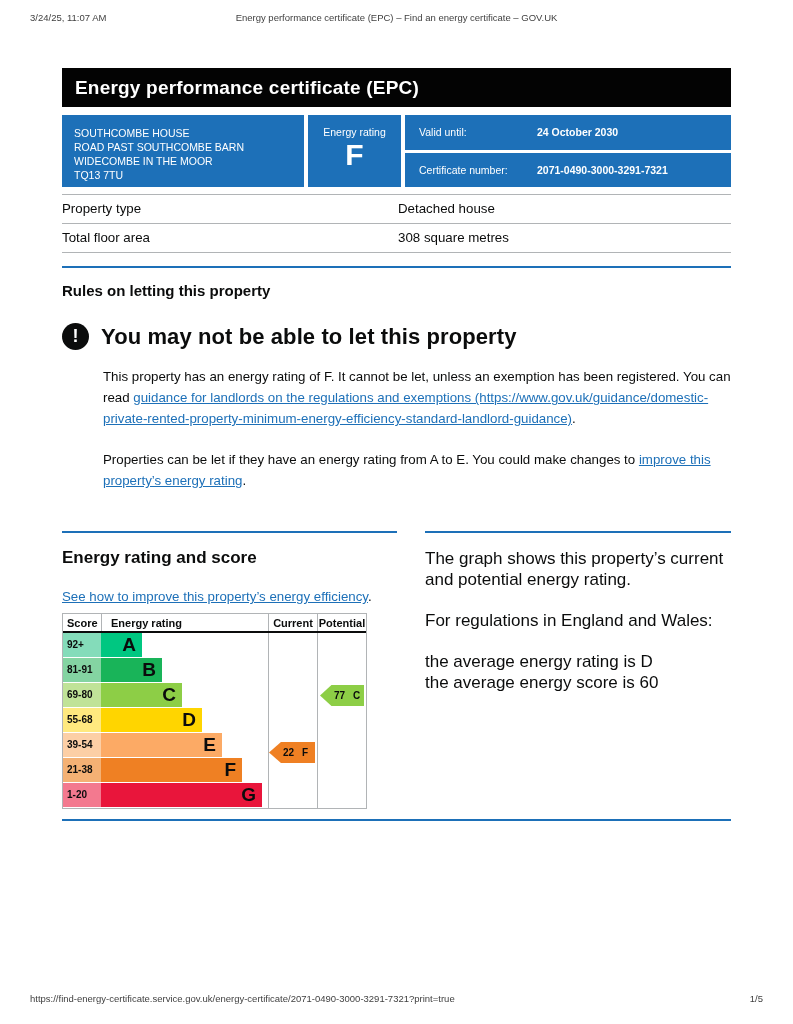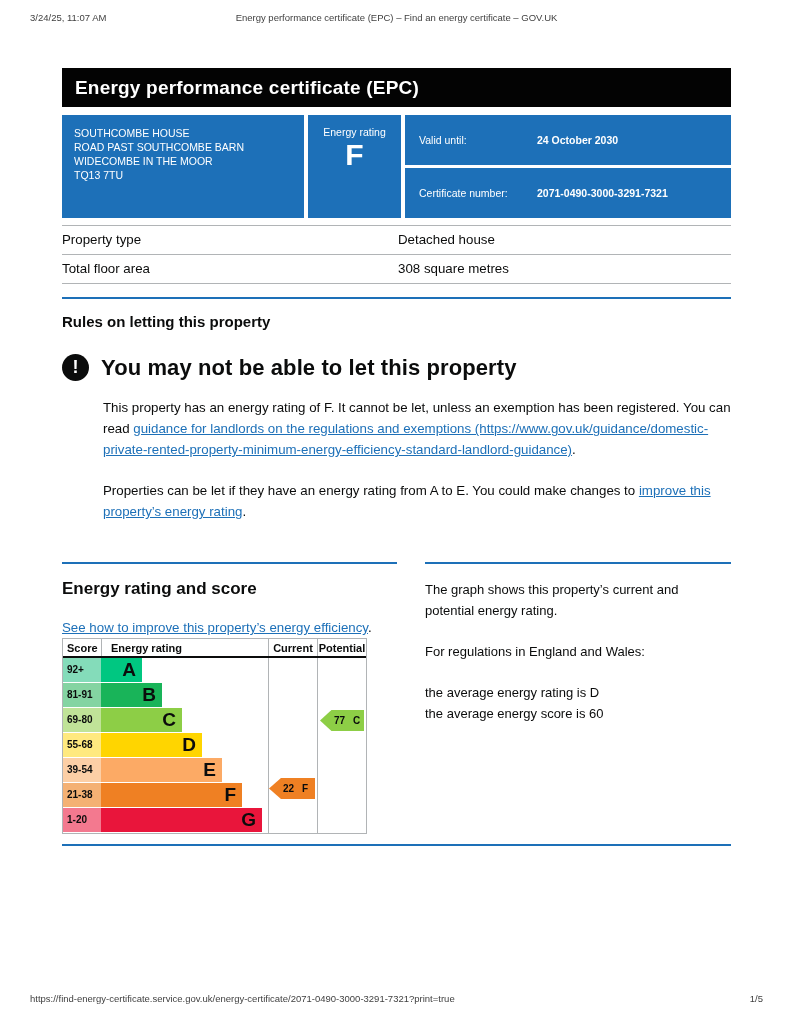--- a/index.html
+++ b/index.html
@@ -14,21 +14,21 @@
   .ph-title { position:absolute; left:0; right:0; text-align:center; }
   .ph-date { position:absolute; left:0; }
   .print-footer { position:absolute; top:993px; left:30px; right:30px;
     font-size:9.5px; color:#3f3f3f; display:flex; justify-content:space-between; }
 
   .content { position:absolute; top:68px; left:62px; width:669px; }
 
   .banner { background:#030303; color:#ffffff; height:39px; display:flex;
     align-items:center; padding-left:13px; font-size:19px; font-weight:bold; letter-spacing:.2px; }
 
-  .summary-row { display:flex; gap:4px; margin-top:8px; height:103px; }
+  .summary-row { display:flex; gap:4px; margin-top:8px; height:72px; }
   .blue-box { background:#1d70b8; color:#ffffff; }
   .addr-box { width:242px; padding:11px 12px; font-size:10.5px; line-height:14px; }
   .rating-box { width:93px; text-align:center; padding-top:11px; }
   .rating-box .rating-label { font-size:10.5px; }
   .rating-box .rating-letter { font-size:30px; font-weight:bold; line-height:33px; }
   .meta-stack { flex:1; display:flex; flex-direction:column; gap:3px; }
   .meta-box { flex:1; display:flex; align-items:center; font-size:10.5px; padding-left:14px; }
   .meta-box .m-label { width:118px; }
   .meta-box .m-value { font-weight:bold; }
 
@@ -45,29 +45,29 @@
   .warn-icon { width:27px; height:27px; border-radius:50%; background:#0b0c0c; color:#ffffff;
     font-weight:bold; font-size:18px; display:flex; align-items:center; justify-content:center; flex:0 0 27px; }
   .warn-title { font-size:22px; font-weight:bold; letter-spacing:.1px; }
   .warn-body { margin-left:41px; margin-top:16px; font-size:13.3px; line-height:21px; }
   .warn-body p + p { margin-top:20px; }
   a.link { color:#1d70b8; text-decoration:underline; cursor:pointer; }
 
   .columns { display:flex; margin-top:40px; align-items:flex-start; }
   .col-left  { width:335px; border-top:2px solid #1d70b8; padding-top:15px; }
   .col-right { width:306px; margin-left:28px; border-top:2px solid #1d70b8; padding-top:15px;
-    font-size:13px; line-height:21px; }
+    font-size:17px; line-height:21px; }
   .col-left h2 { font-size:17px; font-weight:bold; }
   .col-left .intro { font-size:13.3px; line-height:21px; margin-top:20px; }
   .col-left .improve { font-size:13.3px; line-height:21px; margin-top:18px; }
   .col-right p + p { margin-top:20px; }
   .avg-lines { margin-top:20px; }
 
   
-  .chart { margin-top:0; width:305px; border:1px solid #b1b4b6; position:relative; background:#fff; }
+  .chart { margin-top:6px; width:305px; border:1px solid #b1b4b6; position:relative; background:#fff; }
   .chart-header { display:flex; height:19px; border-bottom:2px solid #0b0c0c; font-size:11px; font-weight:bold; }
   .ch-score { width:38px; padding-left:4px; line-height:18px; }
   .ch-rating { flex:1; border-left:1px solid #b1b4b6; padding-left:9px; line-height:18px; }
   .ch-current { width:49px; border-left:1px solid #b1b4b6; text-align:center; line-height:18px; }
   .ch-potential { width:49px; border-left:1px solid #b1b4b6; text-align:center; line-height:18px; }
   .chart-body { position:relative; height:175px; }
   .band-row { display:flex; height:25px; }
   .band-score { width:38px; height:24px; margin-bottom:1px; font-size:10px; font-weight:bold;
     padding-left:4px; line-height:24px; }
   .band-bar { height:24px; margin-bottom:1px; font-size:19px; font-weight:bold;
@@ -154,21 +154,21 @@
       <div class="chart">
         <div class="chart-header">
           <div class="ch-score">Score</div>
           <div class="ch-rating">Energy rating</div>
           <div class="ch-current">Current</div>
           <div class="ch-potential">Potential</div>
         </div>
         <div class="chart-body">
           <div class="v-line l1"></div>
           <div class="v-line l2"></div>
-          <div class="arrow arrow-current" style="top: 120px; background: rgb(239, 128, 35);"><span>22 F</span></div>
+          <div class="arrow arrow-current" style="top: 109px; background: rgb(239, 128, 35);"><span>22 F</span></div>
           <div class="arrow arrow-potential" style="top: 52px; background: rgb(141, 206, 70);"><span>77 C</span></div>
         <div class="band-row">
     <div class="band-score" style="background: rgb(132, 220, 186);">92+</div>
     <div class="band-bar" style="background: rgb(0, 199, 129); width: 41px;">A</div>
   </div>
             <div class="band-row">
     <div class="band-score" style="background: rgb(132, 212, 162);">81-91</div>
     <div class="band-bar" style="background: rgb(25, 180, 89); width: 61px;">B</div>
   </div>
             <div class="band-row">

